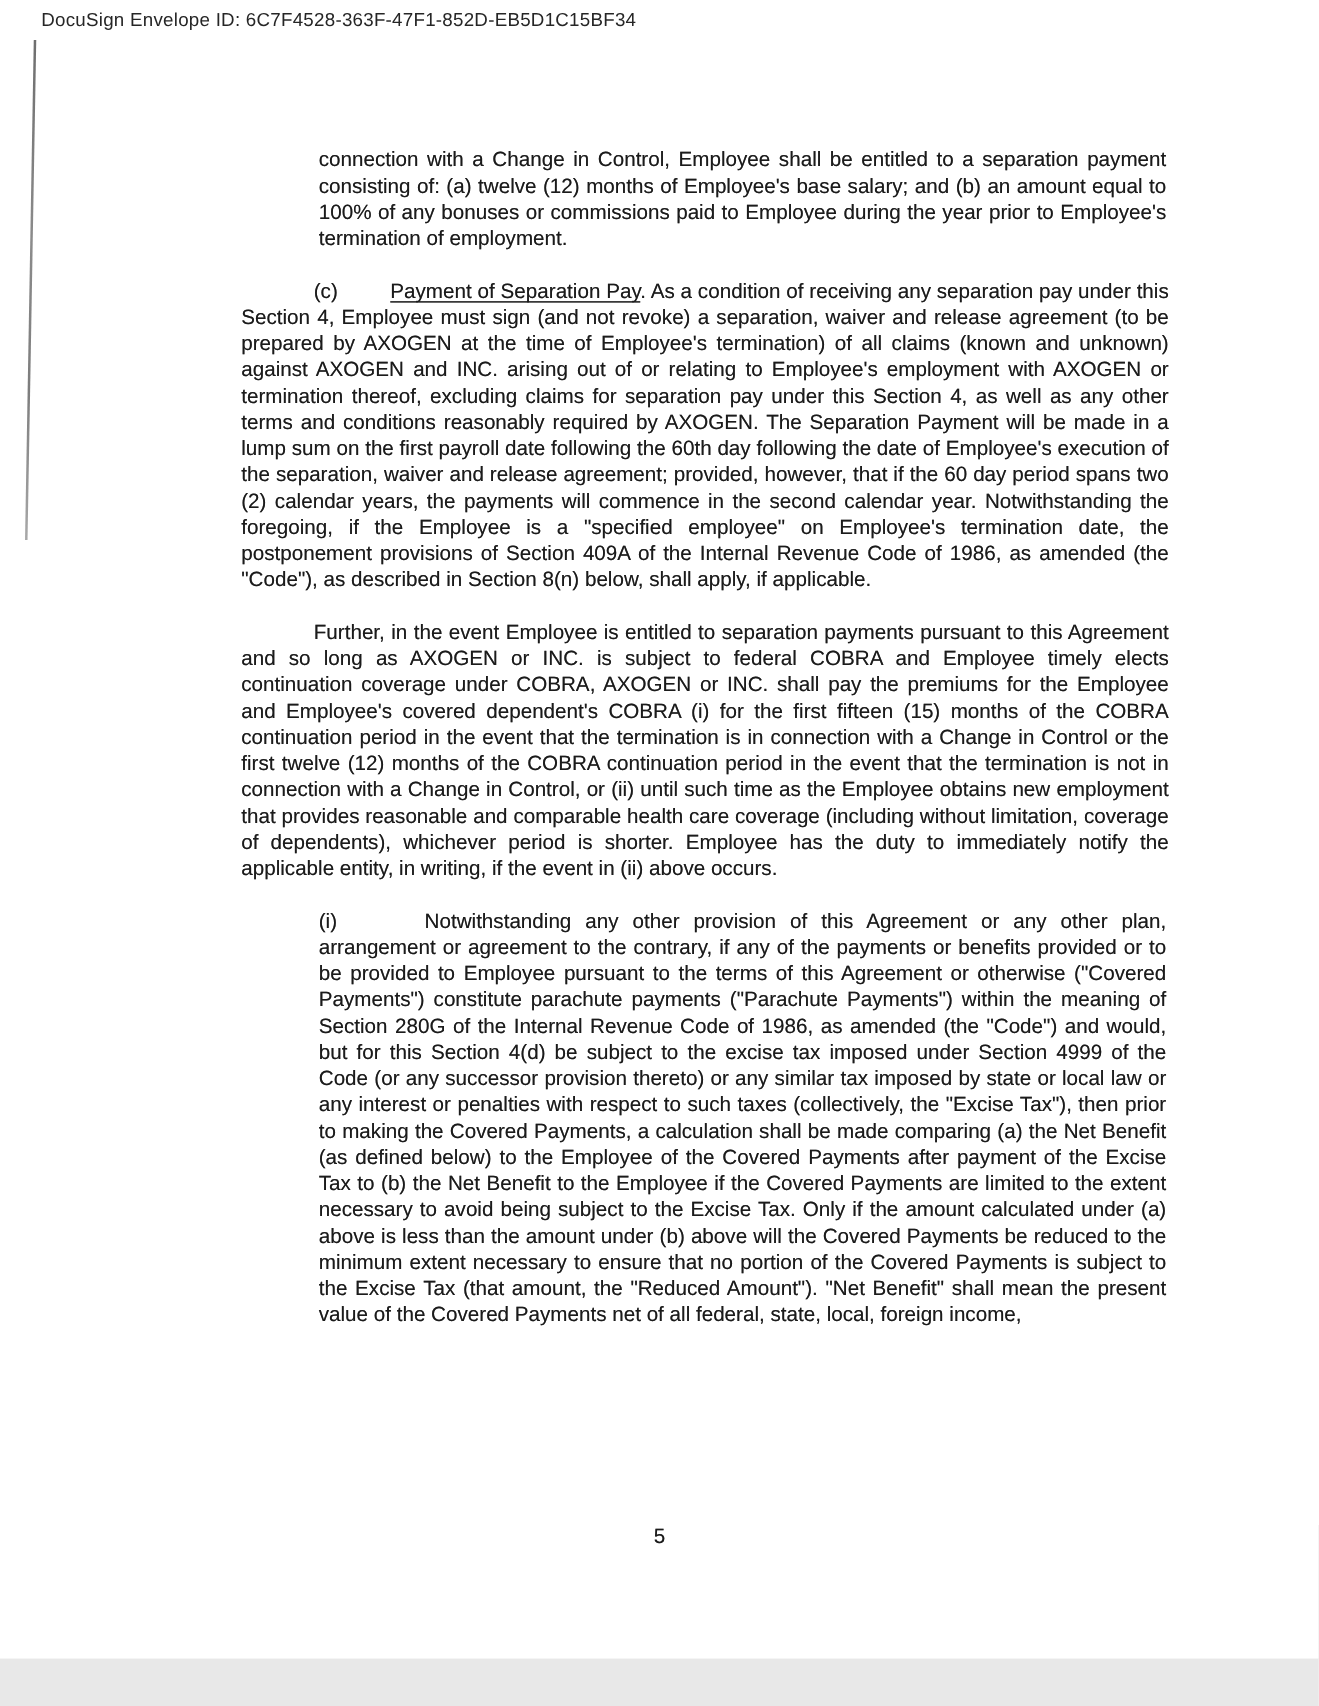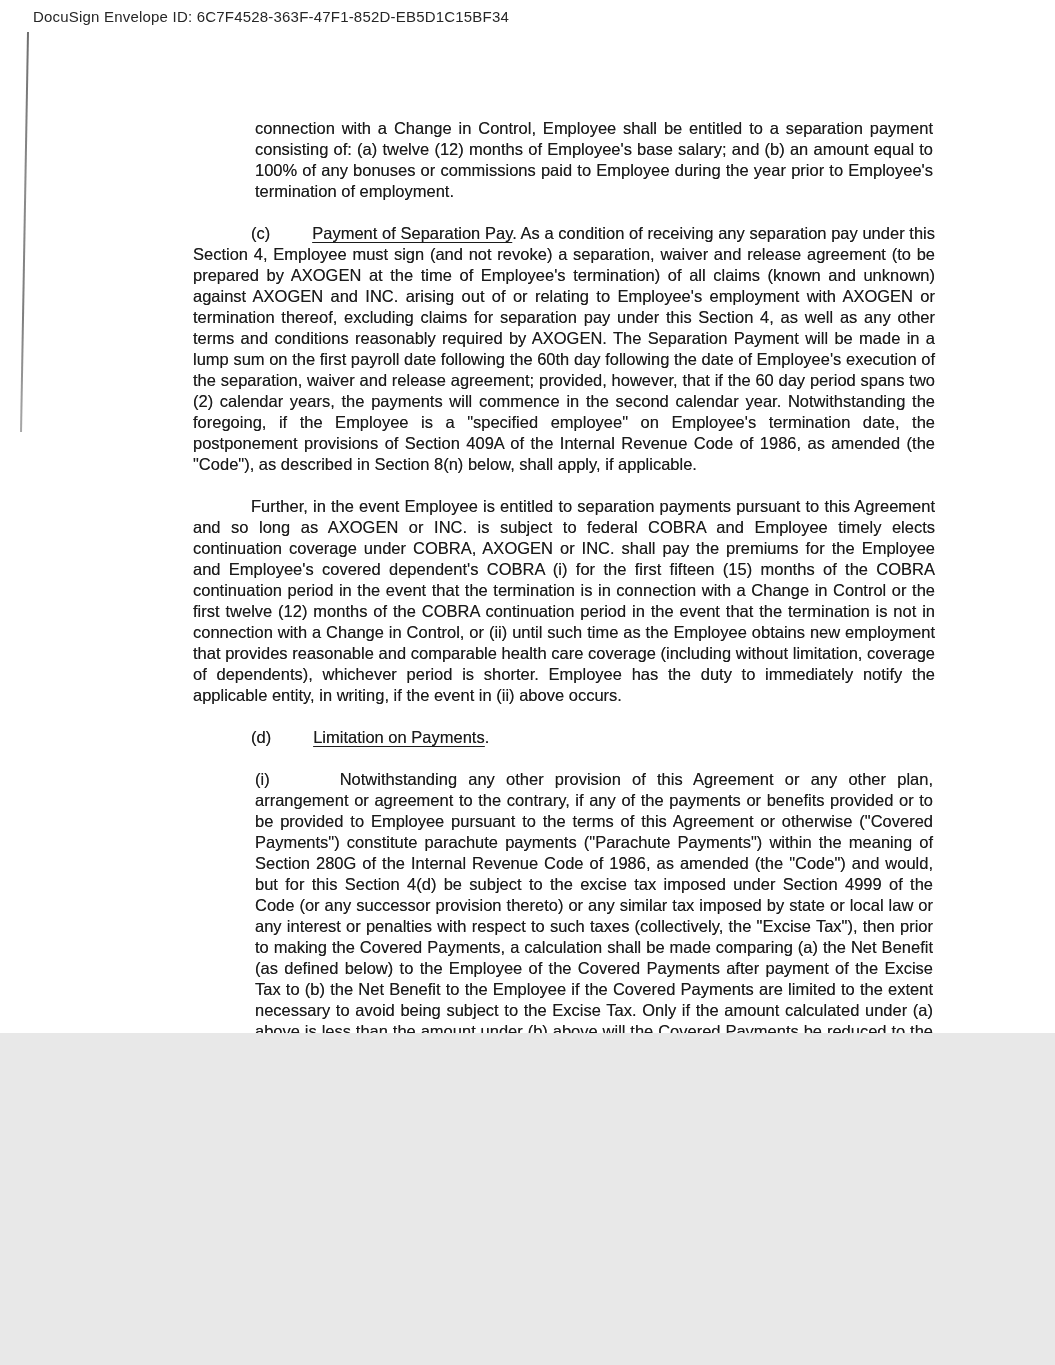--- a/index.html
+++ b/index.html
@@ -1,18 +1,18 @@
 <!DOCTYPE html>
 <html><head>
 <meta charset="utf-8">
 <style>
   html, body { margin:0; padding:0; background:#e8e8e8; }
   .page {
     position:relative;
-    width:1055px; height:1033px;
+    width:1055px; height:1327px;
     margin:0 auto;
     background:#ffffff;
     font-family:"Liberation Sans", sans-serif;
     color:#1b1b1b;
     overflow:hidden;
   }
   .env-line1 {
     position:absolute; left:33px; top:8px;
     font-size:15px; color:#262626; letter-spacing:0.2px;
     white-space:nowrap;
@@ -66,21 +66,20 @@
   <div class="scan-line"></div>
 
   <div class="body-text">
 
     <p class="para block-indent">connection with a Change in Control, Employee shall be entitled to a separation payment consisting of: (a) twelve (12) months of Employee's base salary; and (b) an amount equal to 100% of any bonuses or commissions paid to Employee during the year prior to Employee's termination of employment.</p>
 
     <p class="para indent-first"><span>(c)</span><span class="tab w42"></span><span class="underlined">Payment of Separation Pay</span><span>. As a condition of receiving any separation pay under this Section 4, Employee must sign (and not revoke) a separation, waiver and release agreement (to be prepared by AXOGEN at the time of Employee's termination) of all claims (known and unknown) against AXOGEN and INC. arising out of or relating to Employee's employment with AXOGEN or termination thereof, excluding claims for separation pay under this Section 4, as well as any other terms and conditions reasonably required by AXOGEN. The Separation Payment will be made in a lump sum on the first payroll date following the 60th day following the date of Employee's execution of the separation, waiver and release agreement; provided, however, that if the 60 day period spans two (2) calendar years, the payments will commence in the second calendar year. Notwithstanding the foregoing, if the Employee is a "specified employee" on Employee's termination date, the postponement provisions of Section 409A of the Internal Revenue Code of 1986, as amended (the "Code"), as described in Section 8(n) below, shall apply, if applicable.</span></p>
 
     <p class="para indent-first">Further, in the event Employee is entitled to separation payments pursuant to this Agreement and so long as AXOGEN or INC. is subject to federal COBRA and Employee timely elects continuation coverage under COBRA, AXOGEN or INC. shall pay the premiums for the Employee and Employee's covered dependent's COBRA (i) for the first fifteen (15) months of the COBRA continuation period in the event that the termination is in connection with a Change in Control or the first twelve (12) months of the COBRA continuation period in the event that the termination is not in connection with a Change in Control, or (ii) until such time as the Employee obtains new employment that provides reasonable and comparable health care coverage (including without limitation, coverage of dependents), whichever period is shorter. Employee has the duty to immediately notify the applicable entity, in writing, if the event in (ii) above occurs.</p>
 
-    <p class="para indent-first"><span>(d)</span><span class="tab w42"></span><span class="underlined">Limitation on Payments</span><span>.</span></p>
 
     <p class="para block-indent"><span>(i)</span><span class="tab w70"></span><span>Notwithstanding any other provision of this Agreement or any other plan, arrangement or agreement to the contrary, if any of the payments or benefits provided or to be provided to Employee pursuant to the terms of this Agreement or otherwise ("Covered Payments") constitute parachute payments ("Parachute Payments") within the meaning of Section 280G of the Internal Revenue Code of 1986, as amended (the "Code") and would, but for this Section 4(d) be subject to the excise tax imposed under Section 4999 of the Code (or any successor provision thereto) or any similar tax imposed by state or local law or any interest or penalties with respect to such taxes (collectively, the "Excise Tax"), then prior to making the Covered Payments, a calculation shall be made comparing (a) the Net Benefit (as defined below) to the Employee of the Covered Payments after payment of the Excise Tax to (b) the Net Benefit to the Employee if the Covered Payments are limited to the extent necessary to avoid being subject to the Excise Tax. Only if the amount calculated under (a) above is less than the amount under (b) above will the Covered Payments be reduced to the minimum extent necessary to ensure that no portion of the Covered Payments is subject to the Excise Tax (that amount, the "Reduced Amount"). "Net Benefit" shall mean the present value of the Covered Payments net of all federal, state, local, foreign income,</span></p>
 
   </div>
 
   <div class="page-number">5</div>
 
   <div class="speck"></div>
 
 </div>

